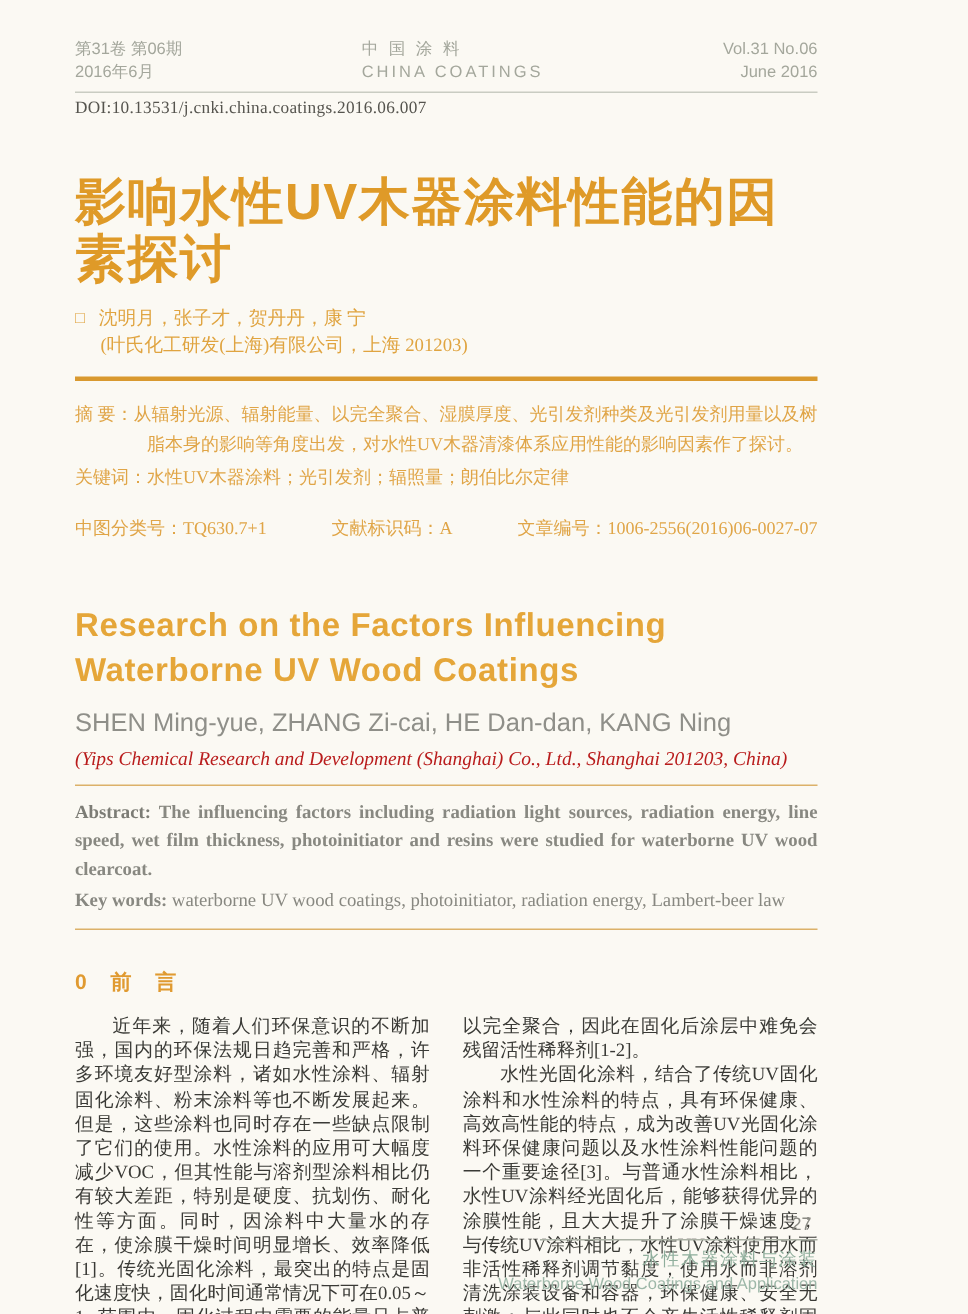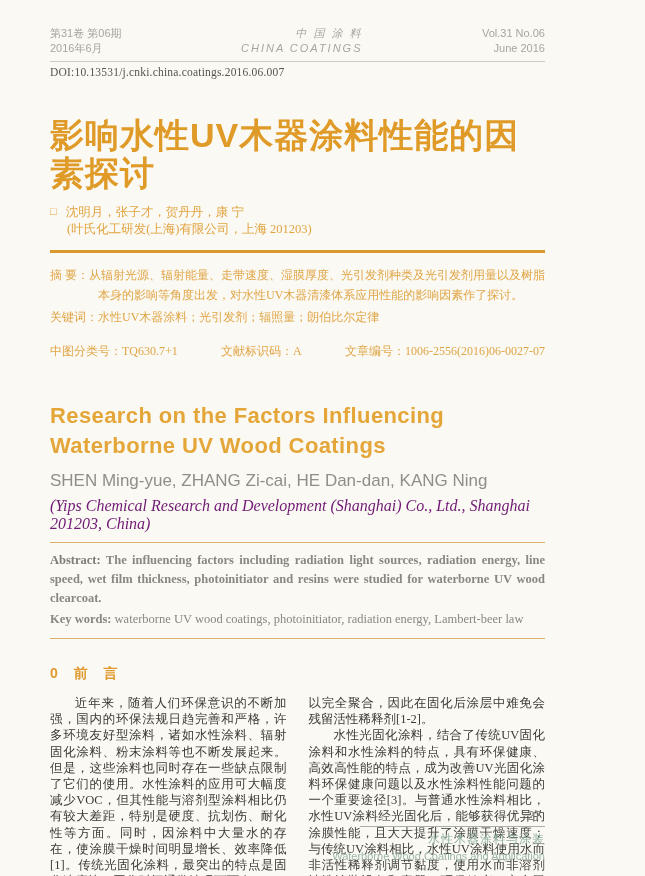--- a/index.html
+++ b/index.html
@@ -11,21 +11,21 @@
     overflow:hidden;
     box-sizing:border-box;
   }
   .page{width:583px;height:876px;box-sizing:border-box;padding:26px 38px 0 50px;position:relative;}
 
   
   .jheader{display:flex;justify-content:space-between;align-items:flex-start;
     font-family:"Liberation Sans","DejaVu Sans",sans-serif;
     font-size:11px;line-height:15px;color:#a4a79c;}
   .jheader .col{white-space:nowrap;}
-  .jheader .center{text-align:right;letter-spacing:2px;font-style:italic;}
+  .jheader .center{text-align:left;letter-spacing:2px;}
   .jheader .right{text-align:right;}
   .header-rule{border:none;border-top:1.5px solid #c9ccc2;margin:5px 0 4px 0;}
   .doi-line{font-size:11.5px;color:#55544e;letter-spacing:0.2px;}
 
   
   .title-cn{margin-top:38px;font-family:"Liberation Sans","DejaVu Sans",sans-serif;
     font-weight:bold;font-size:34px;line-height:38px;color:#df9a28;letter-spacing:1px;}
   .authors-cn{margin-top:12px;font-size:12.5px;line-height:17px;color:#e0a440;}
   .authors-cn .marker{display:inline-block;margin-right:6px;font-size:11px;position:relative;top:-1px;}
   .affil-cn{margin-left:17px;font-size:12.5px;line-height:17px;color:#e0a440;}
@@ -37,21 +37,21 @@
   .abs-kw{margin-top:2px;font-size:12px;line-height:20px;color:#e0a547;}
   .clc-row{display:flex;justify-content:space-between;margin-top:14px;
     font-size:12px;line-height:20px;color:#e0a547;}
 
   
   .title-en{margin-top:40px;max-width:505px;
     font-family:Liberation Sans, sans-serif;
     font-weight:bold;font-size:22px;line-height:30px;color:#e5a639;letter-spacing:0.4px;}
   .authors-en{margin-top:10px;font-family:"Liberation Sans","DejaVu Sans",sans-serif;
     font-size:17px;color:#8f8f89;}
-  .affil-en{margin-top:6px;font-style:italic;font-size:16px;color:#701a75;}
+  .affil-en{margin-top:6px;font-style:italic;font-size:13px;color:#b91c1c;}
   .thin-rule{border:none;border-top:1px solid #dcb169;margin:9px 0 0 0;}
   .abs-en{margin-top:8px;font-size:12.5px;line-height:19px;color:#888881;text-align:justify;font-weight:bold;}
   .abs-en b{color:#7c7c75;}
   .kw-en{margin-top:2px;font-size:12.5px;line-height:19px;color:#888881;}
 
   
   .sec-heading{margin-top:26px;font-family:"Liberation Sans","DejaVu Sans",sans-serif;
     font-weight:bold;font-size:14px;color:#e09a30;letter-spacing:6px;}
   .columns{display:flex;gap:22px;margin-top:12px;}
   .colmn{width:268px;font-size:12.5px;line-height:16.2px;text-align:justify;color:#3a3a36;}
@@ -91,21 +91,21 @@
   <div class="title-cn">影响水性UV木器涂料性能的因素探讨</div>
   <div class="authors-cn">
     <span class="marker">□</span>
     <span>沈明月，张子才，贺丹丹，康  宁</span>
   </div>
   <div class="affil-cn">(叶氏化工研发(上海)有限公司，上海  201203)</div>
   <hr class="thick-rule">
 
   <div class="abs-cn">
     <div class="hang">
-      <span>摘  要：</span><span>从辐射光源、辐射能量、走带速度、湿膜厚度、光引发剂种类及光引发剂用量以及树脂本身的影响等角度出发，对水性UV木器清漆体系应用性能的影响因素作了探讨。</span>
+      <span>摘  要：</span><span>从辐射光源、辐射能量、以完全聚合、湿膜厚度、光引发剂种类及光引发剂用量以及树脂本身的影响等角度出发，对水性UV木器清漆体系应用性能的影响因素作了探讨。</span>
     </div>
   </div>
   <div class="abs-kw">
     <span>关键词：</span><span>水性UV木器涂料；光引发剂；辐照量；朗伯比尔定律</span>
   </div>
   <div class="clc-row">
     <span>中图分类号：TQ630.7+1</span>
     <span>文献标识码：A</span>
     <span>文章编号：1006-2556(2016)06-0027-07</span>
   </div>

